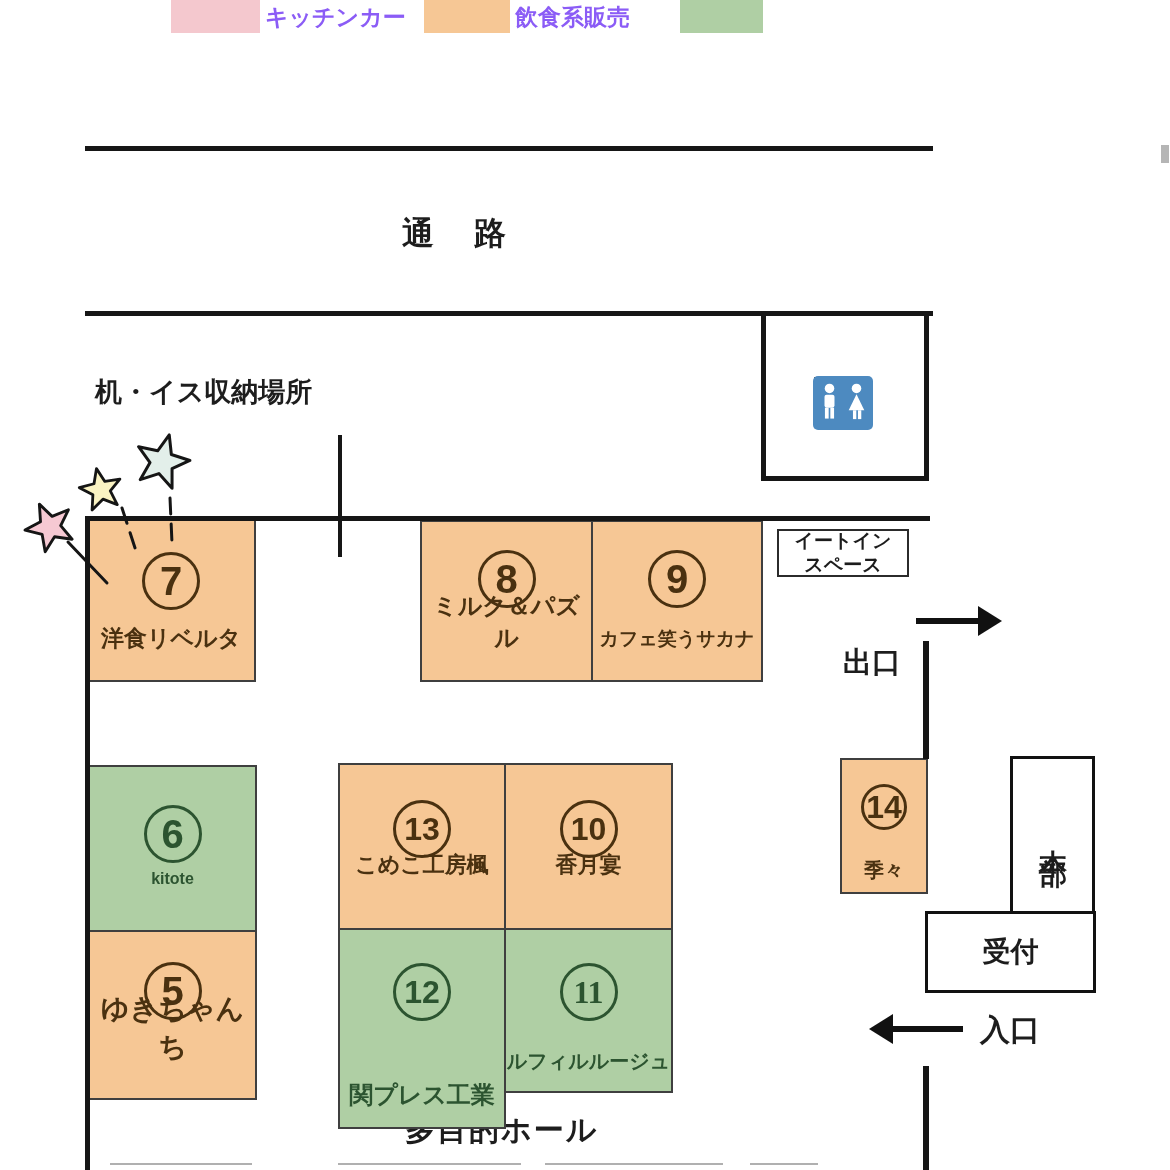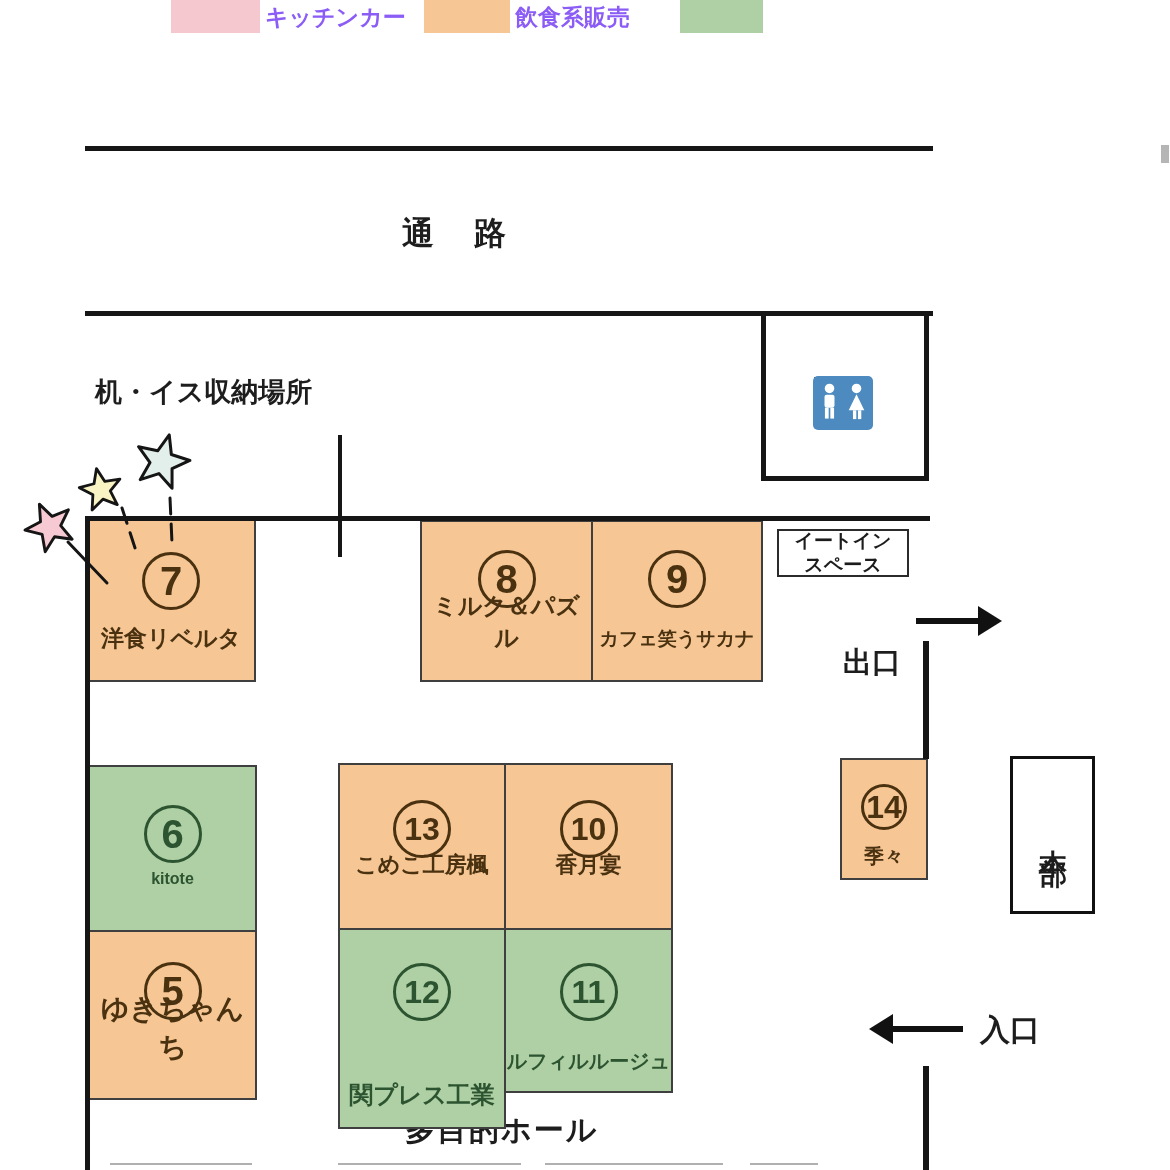--- a/index.html
+++ b/index.html
@@ -67,22 +67,22 @@
   .booth .num.two{font-size:32px;}
   .booth .bname{position:absolute;width:100%;text-align:center;font-size:23px;font-weight:600;}
   .b7{left:86px;top:518px;width:170px;height:164px;}   .b7 .num{top:32px;} .b7 .bname{bottom:26px;}
   .b8{left:420px;top:520px;width:173px;height:162px;}  .b8 .num{top:28px;} .b8 .bname{bottom:26px;font-size:24px;}
   .b9{left:591px;top:520px;width:172px;height:162px;}  .b9 .num{top:28px;} .b9 .bname{bottom:28px;font-size:19px;}
   .b6{left:88px;top:765px;width:169px;height:167px;}   .b6 .num{top:38px;} .b6 .bname{bottom:42px;font-size:16px;}
   .b5{left:88px;top:930px;width:169px;height:170px;}   .b5 .num{top:30px;} .b5 .bname{bottom:32px;font-size:28px;}
   .b13{left:338px;top:763px;width:168px;height:167px;} .b13 .num{top:35px;} .b13 .bname{bottom:48px;font-size:22px;}
   .b10{left:504px;top:763px;width:169px;height:167px;} .b10 .num{top:35px;} .b10 .bname{bottom:48px;font-size:22px;}
   .b12{left:338px;top:928px;width:168px;height:201px;} .b12 .num{top:33px;} .b12 .bname{bottom:16px;font-size:24px;}
-  .b11{left:504px;top:928px;width:169px;height:165px;} .b11 .num{top:33px;} .b11 .bname{bottom:16px;font-size:20px;}
-  .b14{left:840px;top:758px;width:88px;height:122px;}  .b14 .num{top:24px;width:46px;height:46px;font-size:28px;} .b14 .bname{bottom:8px;font-size:20px;}
+  .b11{left:504px;top:928px;width:169px;height:165px;} .b11 .num{top:33px;font-family:Liberation Serif, serif;} .b11 .bname{bottom:16px;font-size:20px;}
+  .b14{left:840px;top:758px;width:88px;height:136px;}  .b14 .num{top:24px;width:46px;height:46px;font-size:28px;} .b14 .bname{bottom:8px;font-size:20px;}
 
   
   .stars{position:absolute;left:15px;top:425px;z-index:6;}
 </style>
 </head>
 <body>
 
 <div id="stage">
 
   <div class="swatch sw-pink" style="background: rgb(244, 200, 206);"></div>
@@ -133,20 +133,23 @@
 
   <div class="maptext t-exit">出口</div>
   <div class="arrow-line al-exit"></div>
   <div class="ah ah-exit"></div>
   <div class="maptext t-entrance">入口</div>
   <div class="arrow-line al-ent"></div>
   <div class="ah ah-ent"></div>
 
   <div class="hq">
     <div class="vtext">本部</div>
+  </div>
+  <div class="reception">
+    <span>受付</span>
   </div>
 
   <div class="booth b7 cat-food" style="background: rgb(246, 199, 149);">
     <div class="num">7</div>
     <div class="bname">洋食リベルタ</div>
   </div>
   <div class="booth b8 cat-food" style="background: rgb(246, 199, 149);">
     <div class="num">8</div>
     <div class="bname">ミルク＆パズル</div>
   </div>

